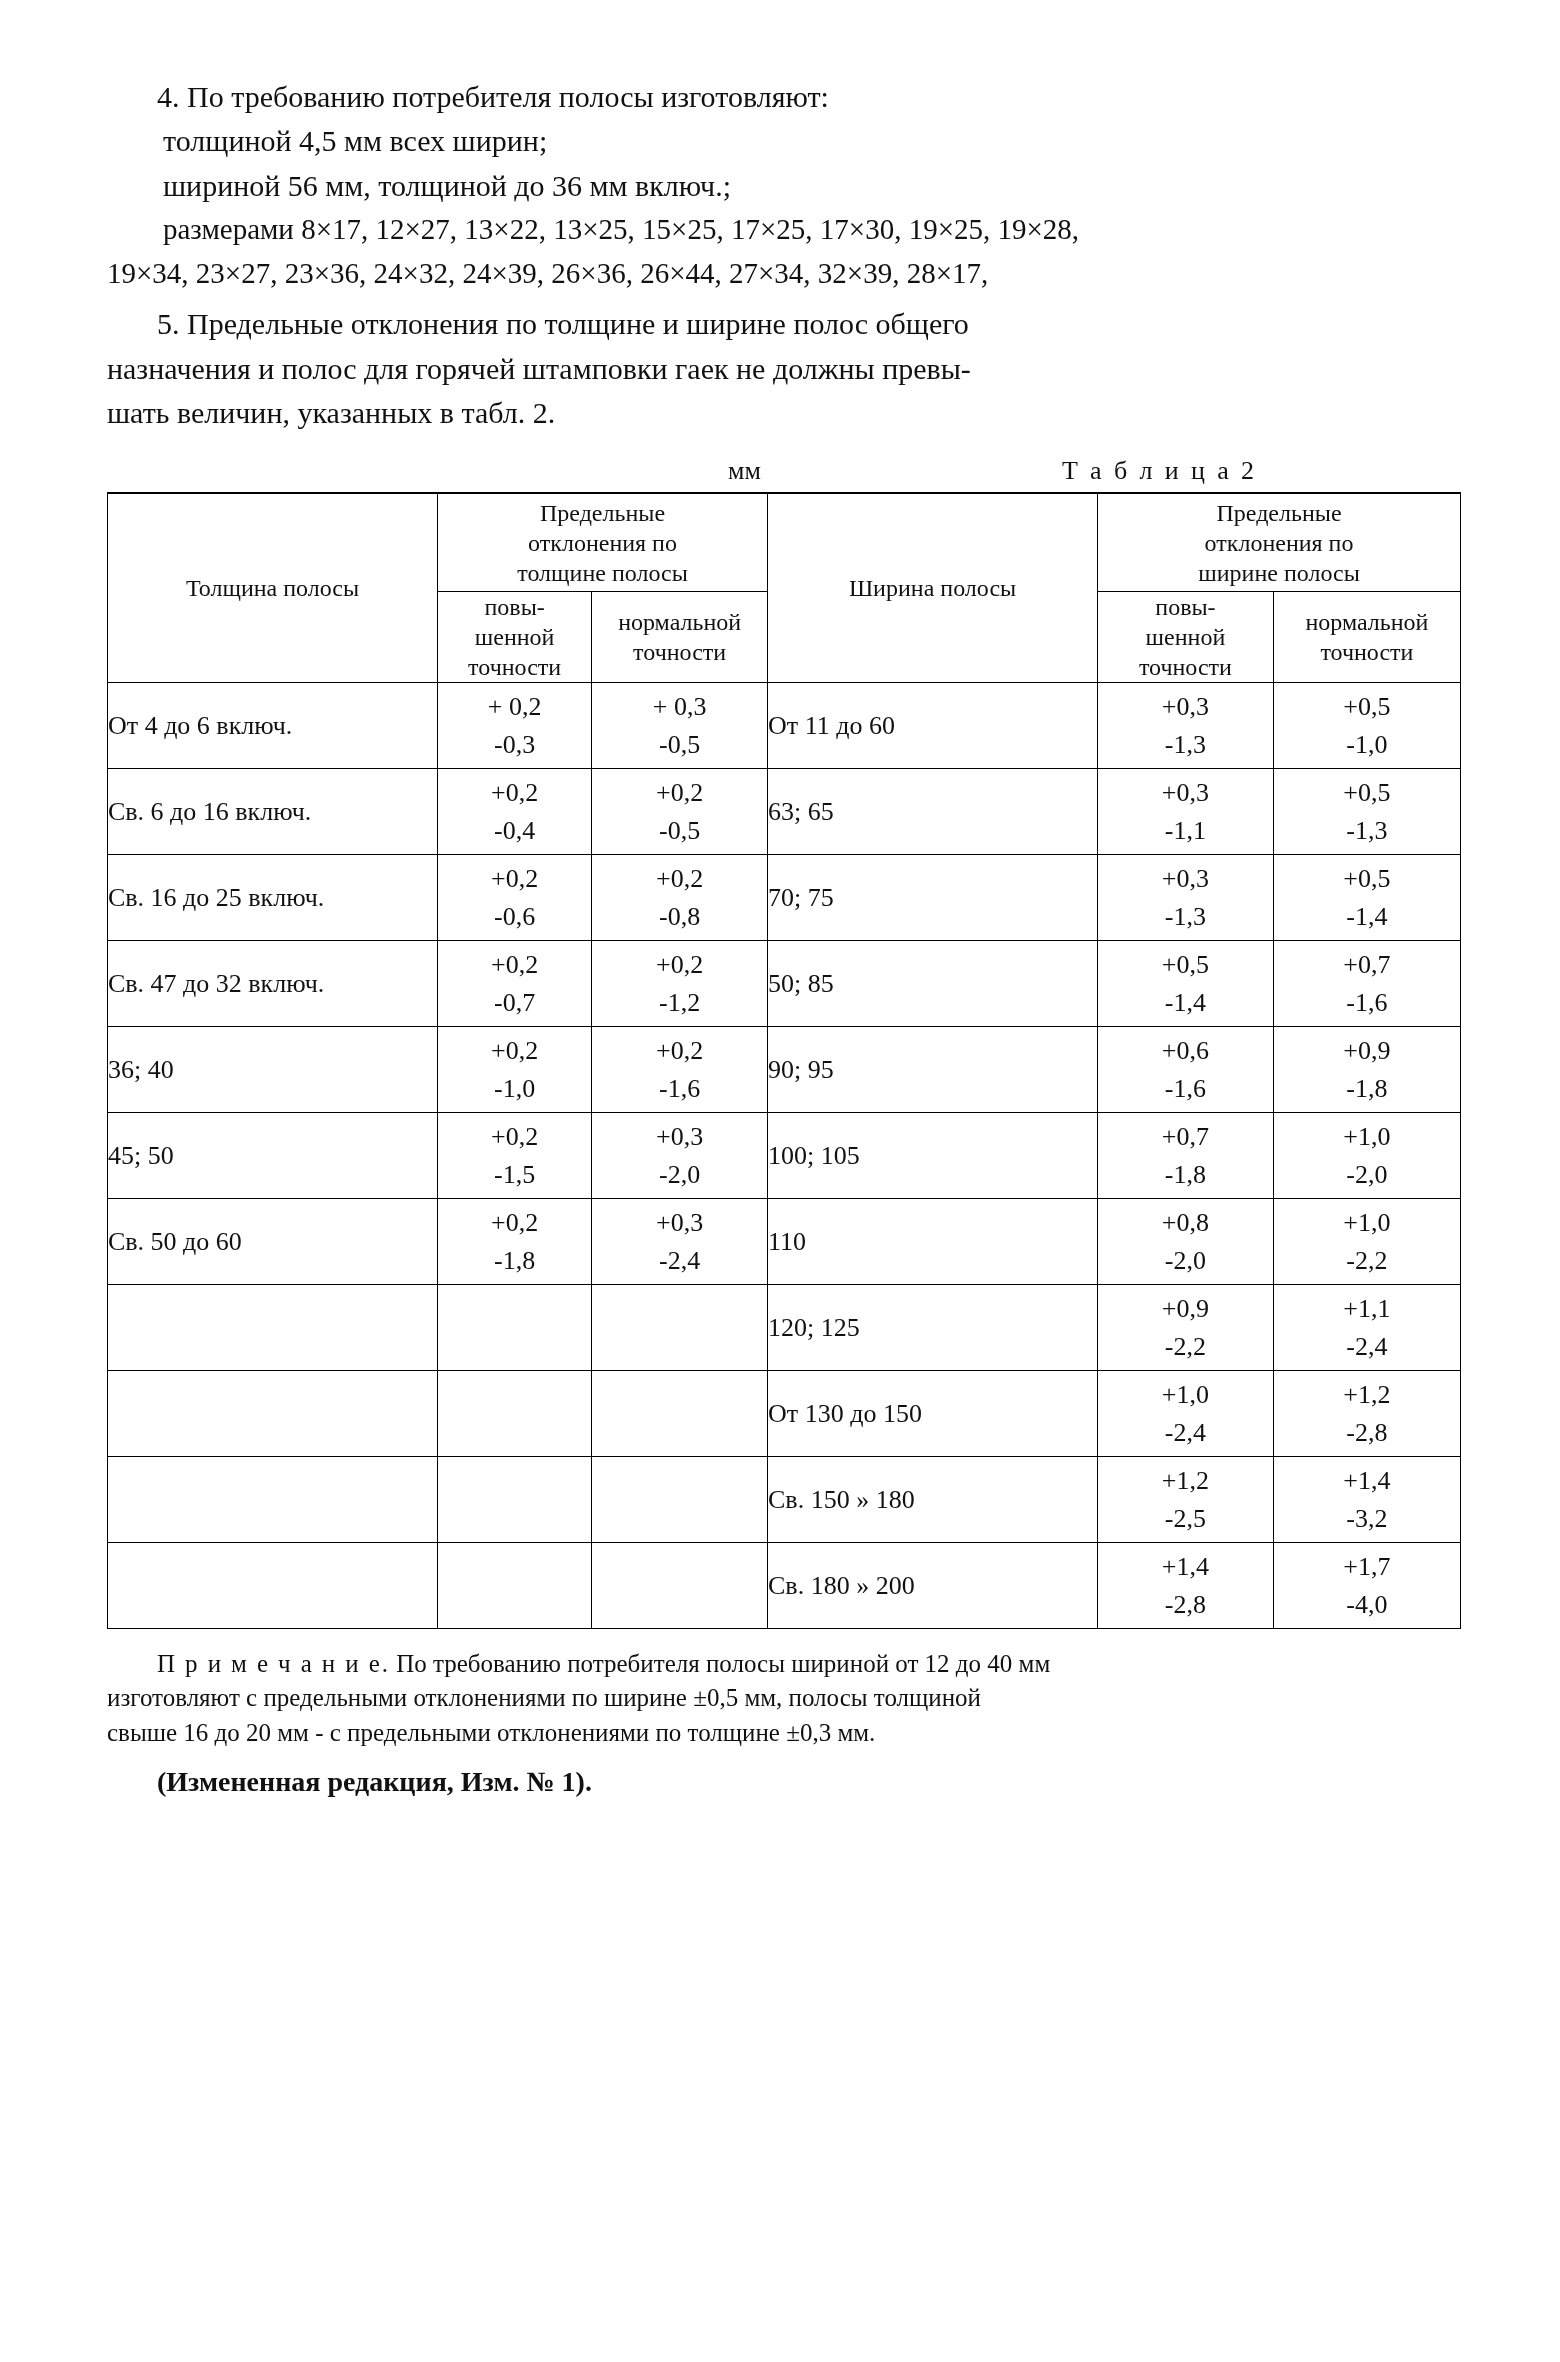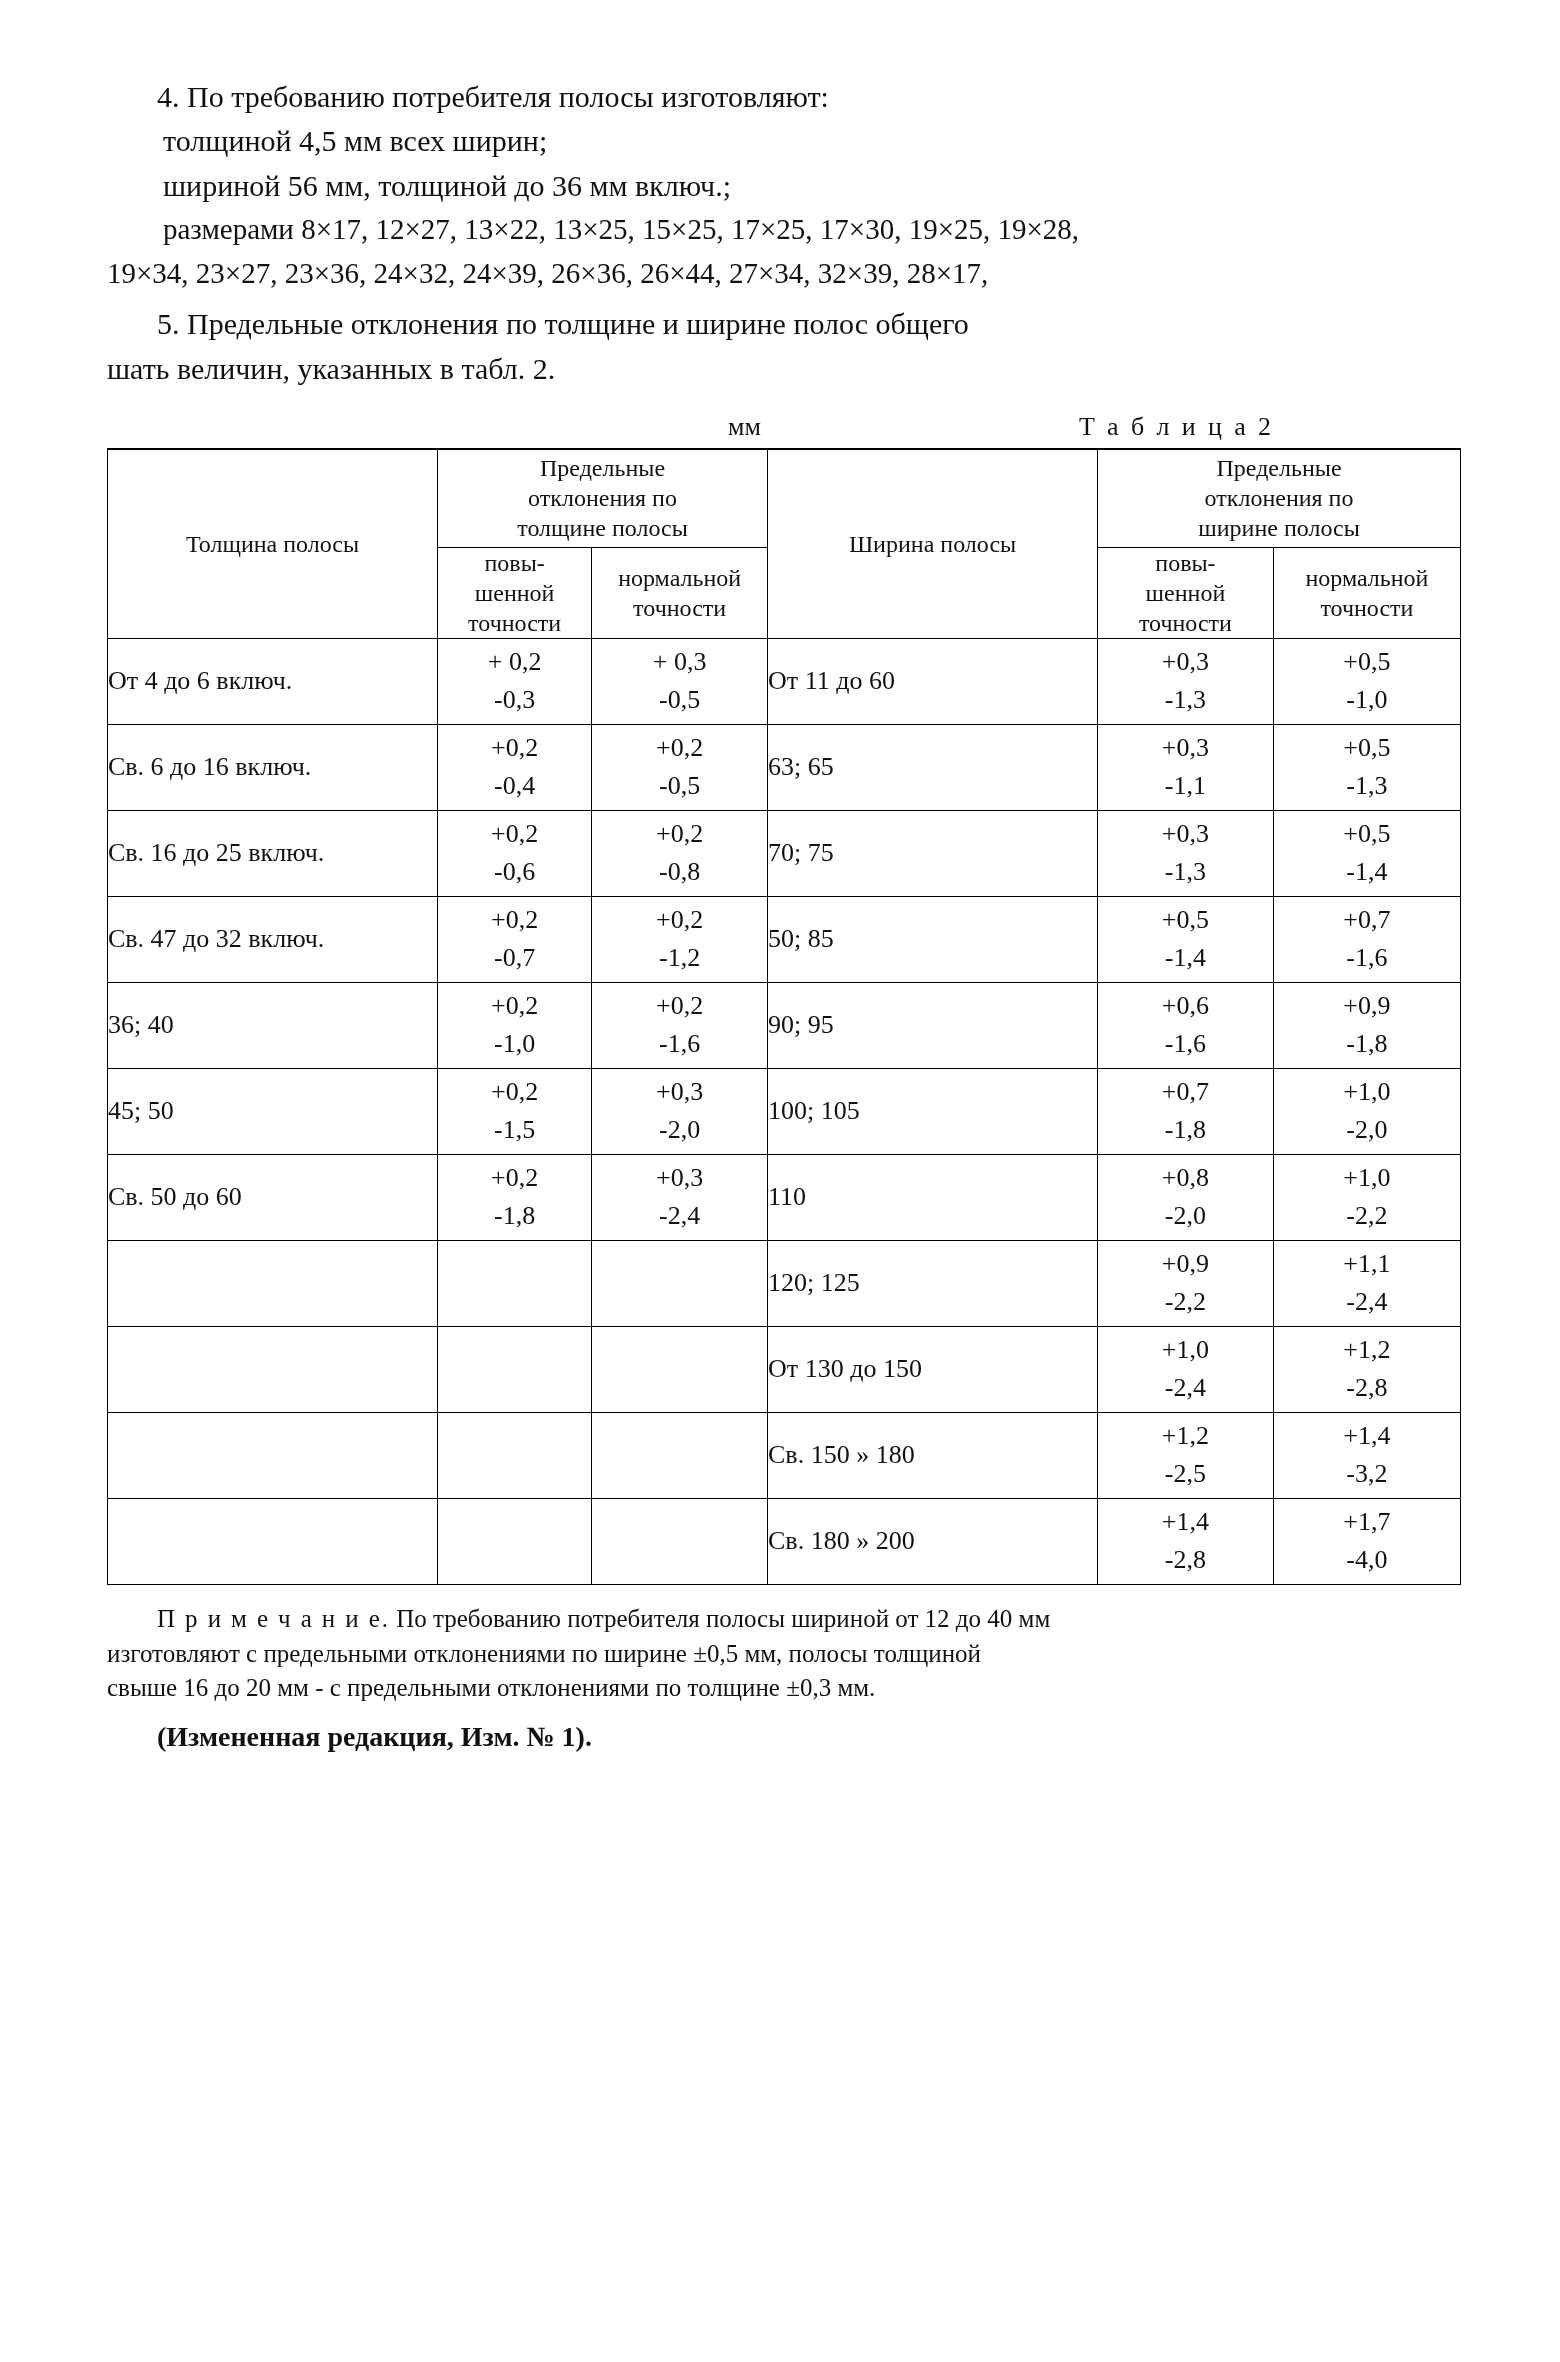--- a/index.html
+++ b/index.html
@@ -54,21 +54,20 @@
     font-size: 29px;
     line-height: 1.42;
   }
   .tbl-caption-row {
     display: flex;
     justify-content: flex-start;
     align-items: baseline;
     margin-top: 21.3px;
     margin-bottom: 5.8px;
     font-size: 26px;
-    gap: 17px;
   }
   .unit-mm {
     margin-left: 621px;
     font-size: 26px;
   }
   .tbl-label {
     margin-left: 301px;
     font-size: 26px;
     letter-spacing: 2.9px;
   }
@@ -144,20 +143,21 @@
       <div class="para indent-item">шириной 56 мм, толщиной до 36 мм включ.;</div>
       <div class="para indent-item sizes-line">
         <span>размерами</span>
         <span>8×17, 12×27, 13×22, 13×25, 15×25, 17×25, 17×30, 19×25, 19×28,</span>
       </div>
       <div class="para sizes-line">19×34, 23×27, 23×36, 24×32, 24×39, 26×36, 26×44, 27×34, 32×39, 28×17,</div>
     </div>
 
     <div class="para-block">
       <div class="para indent">5.  Предельные отклонения по толщине и ширине полос общего</div>
+      <div class="para">назначения и полос для горячей штамповки гаек не должны превы-</div>
       <div class="para">шать величин, указанных в табл. 2.</div>
     </div>
 
     <div class="tbl-caption-row">
       <span class="unit-mm">мм</span>
       <span class="tbl-label">Т а б л и ц а   2</span>
     </div>
 
     <table class="gost">
       <colgroup>

